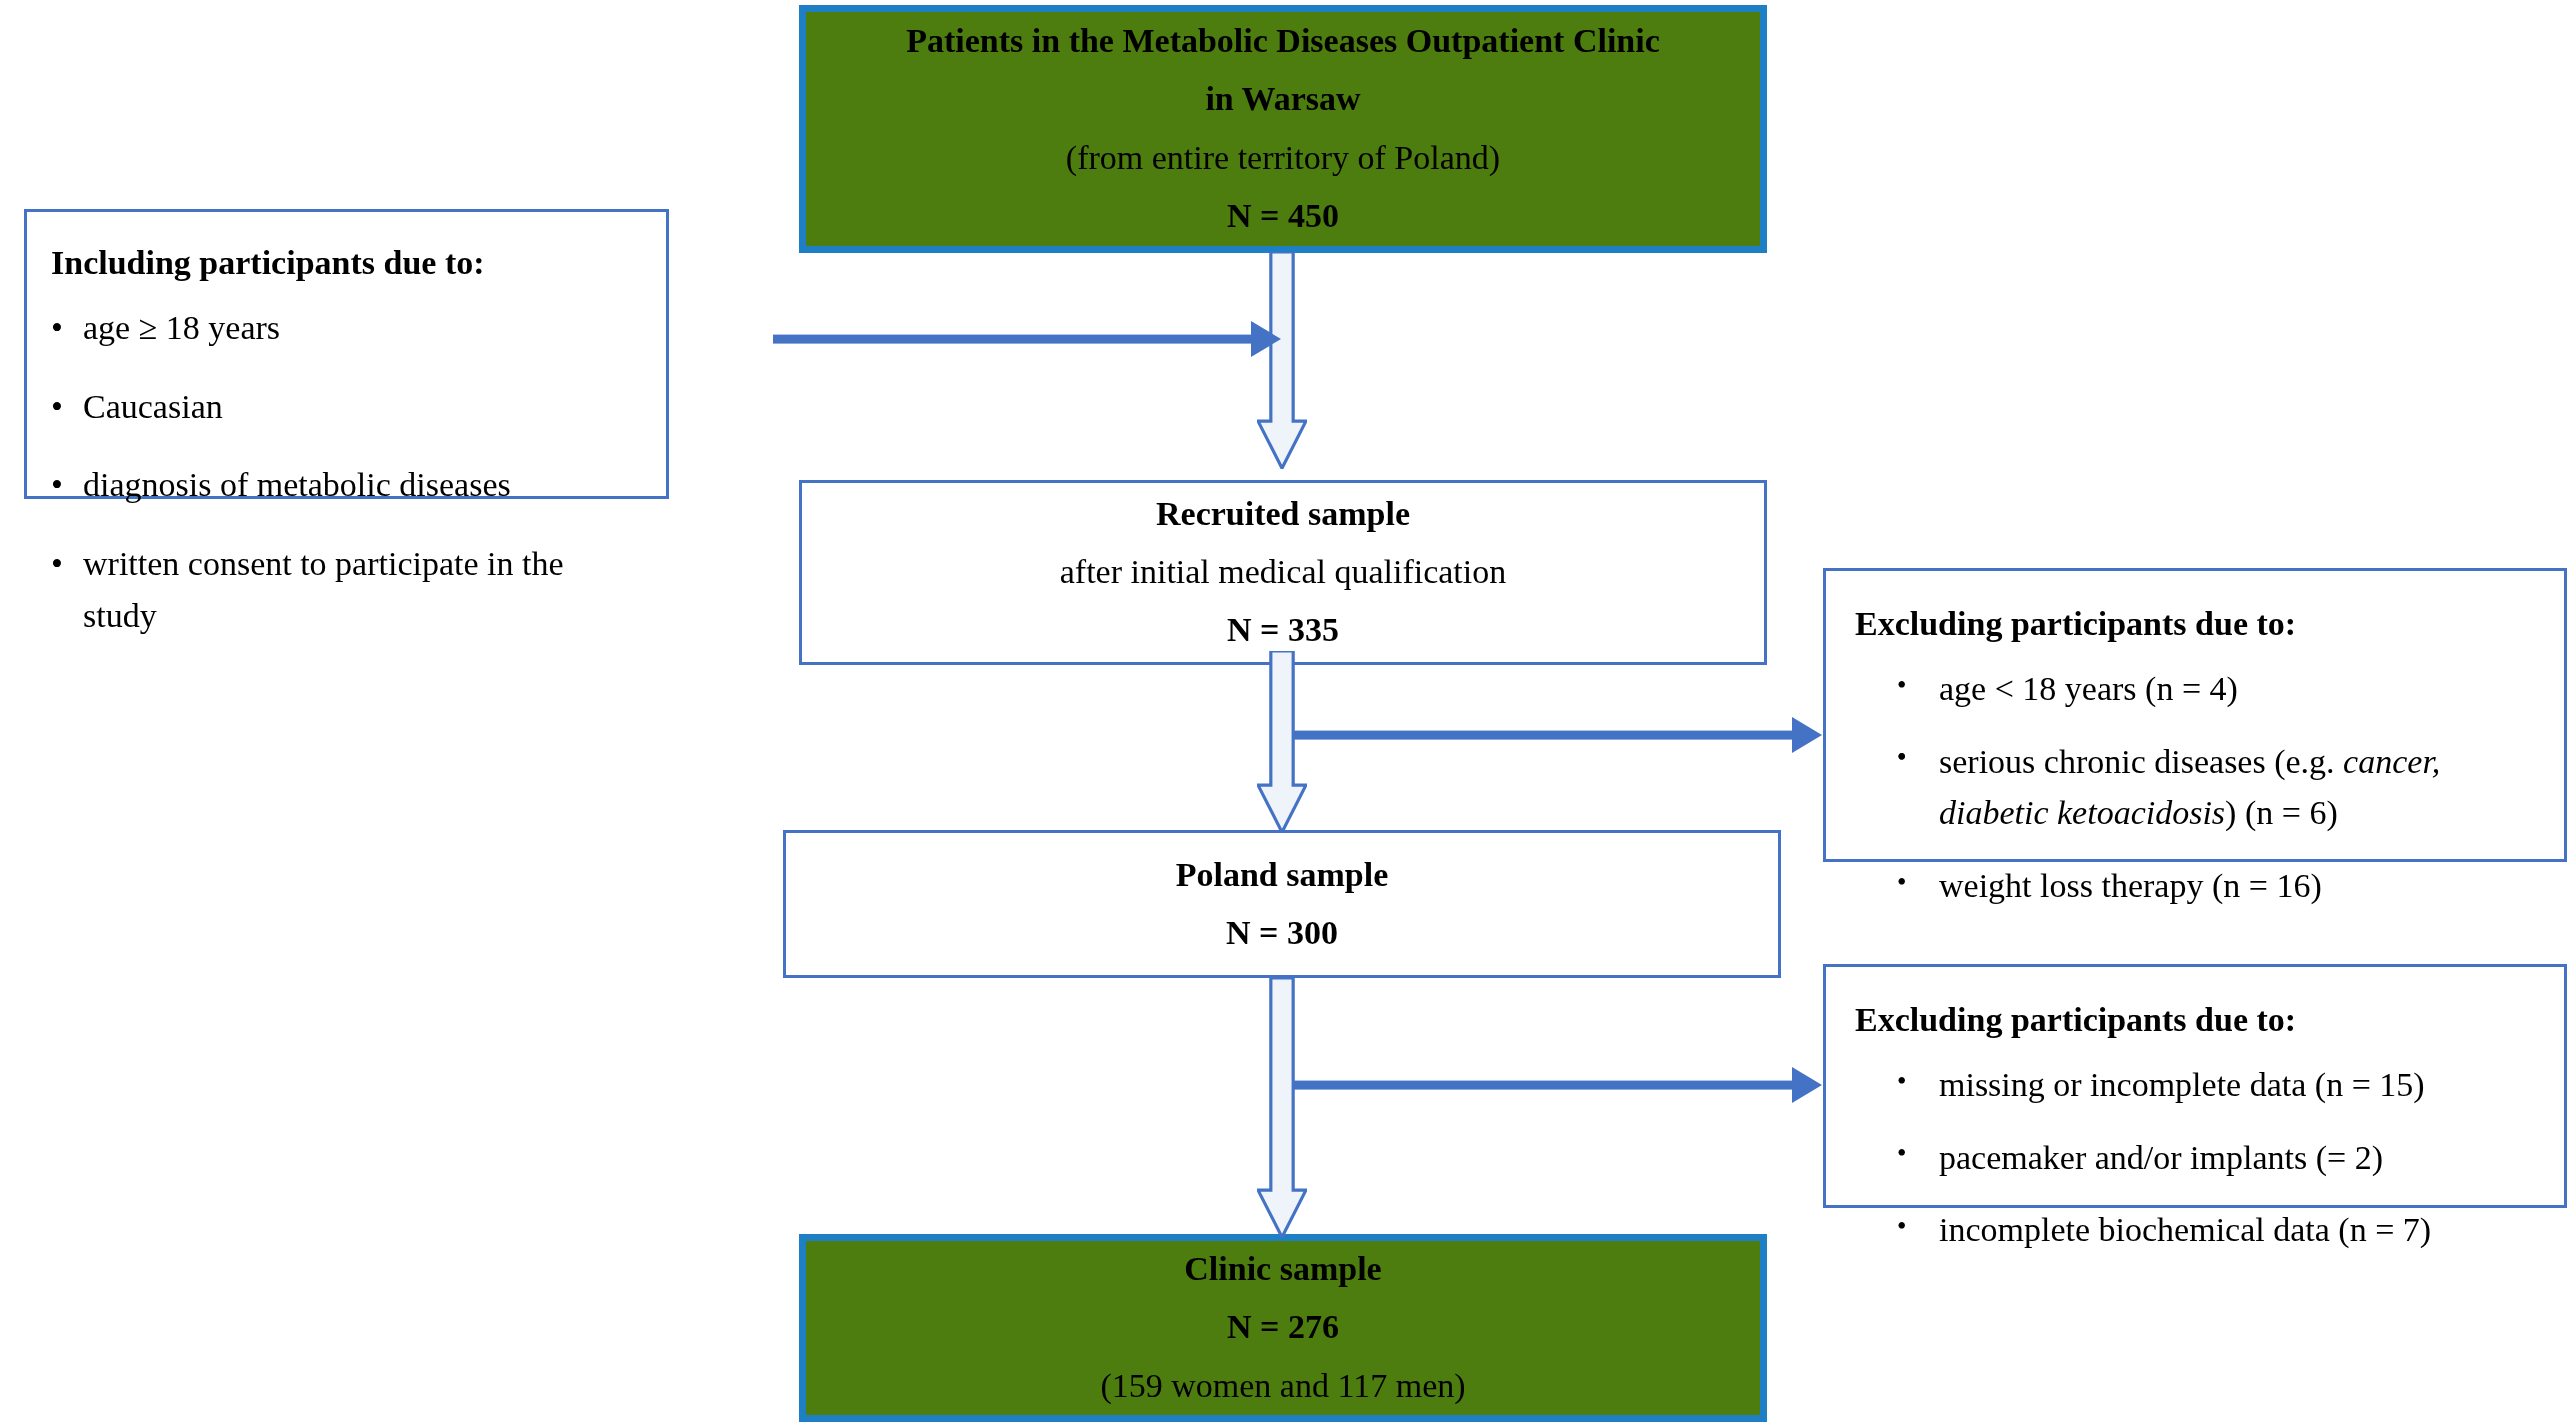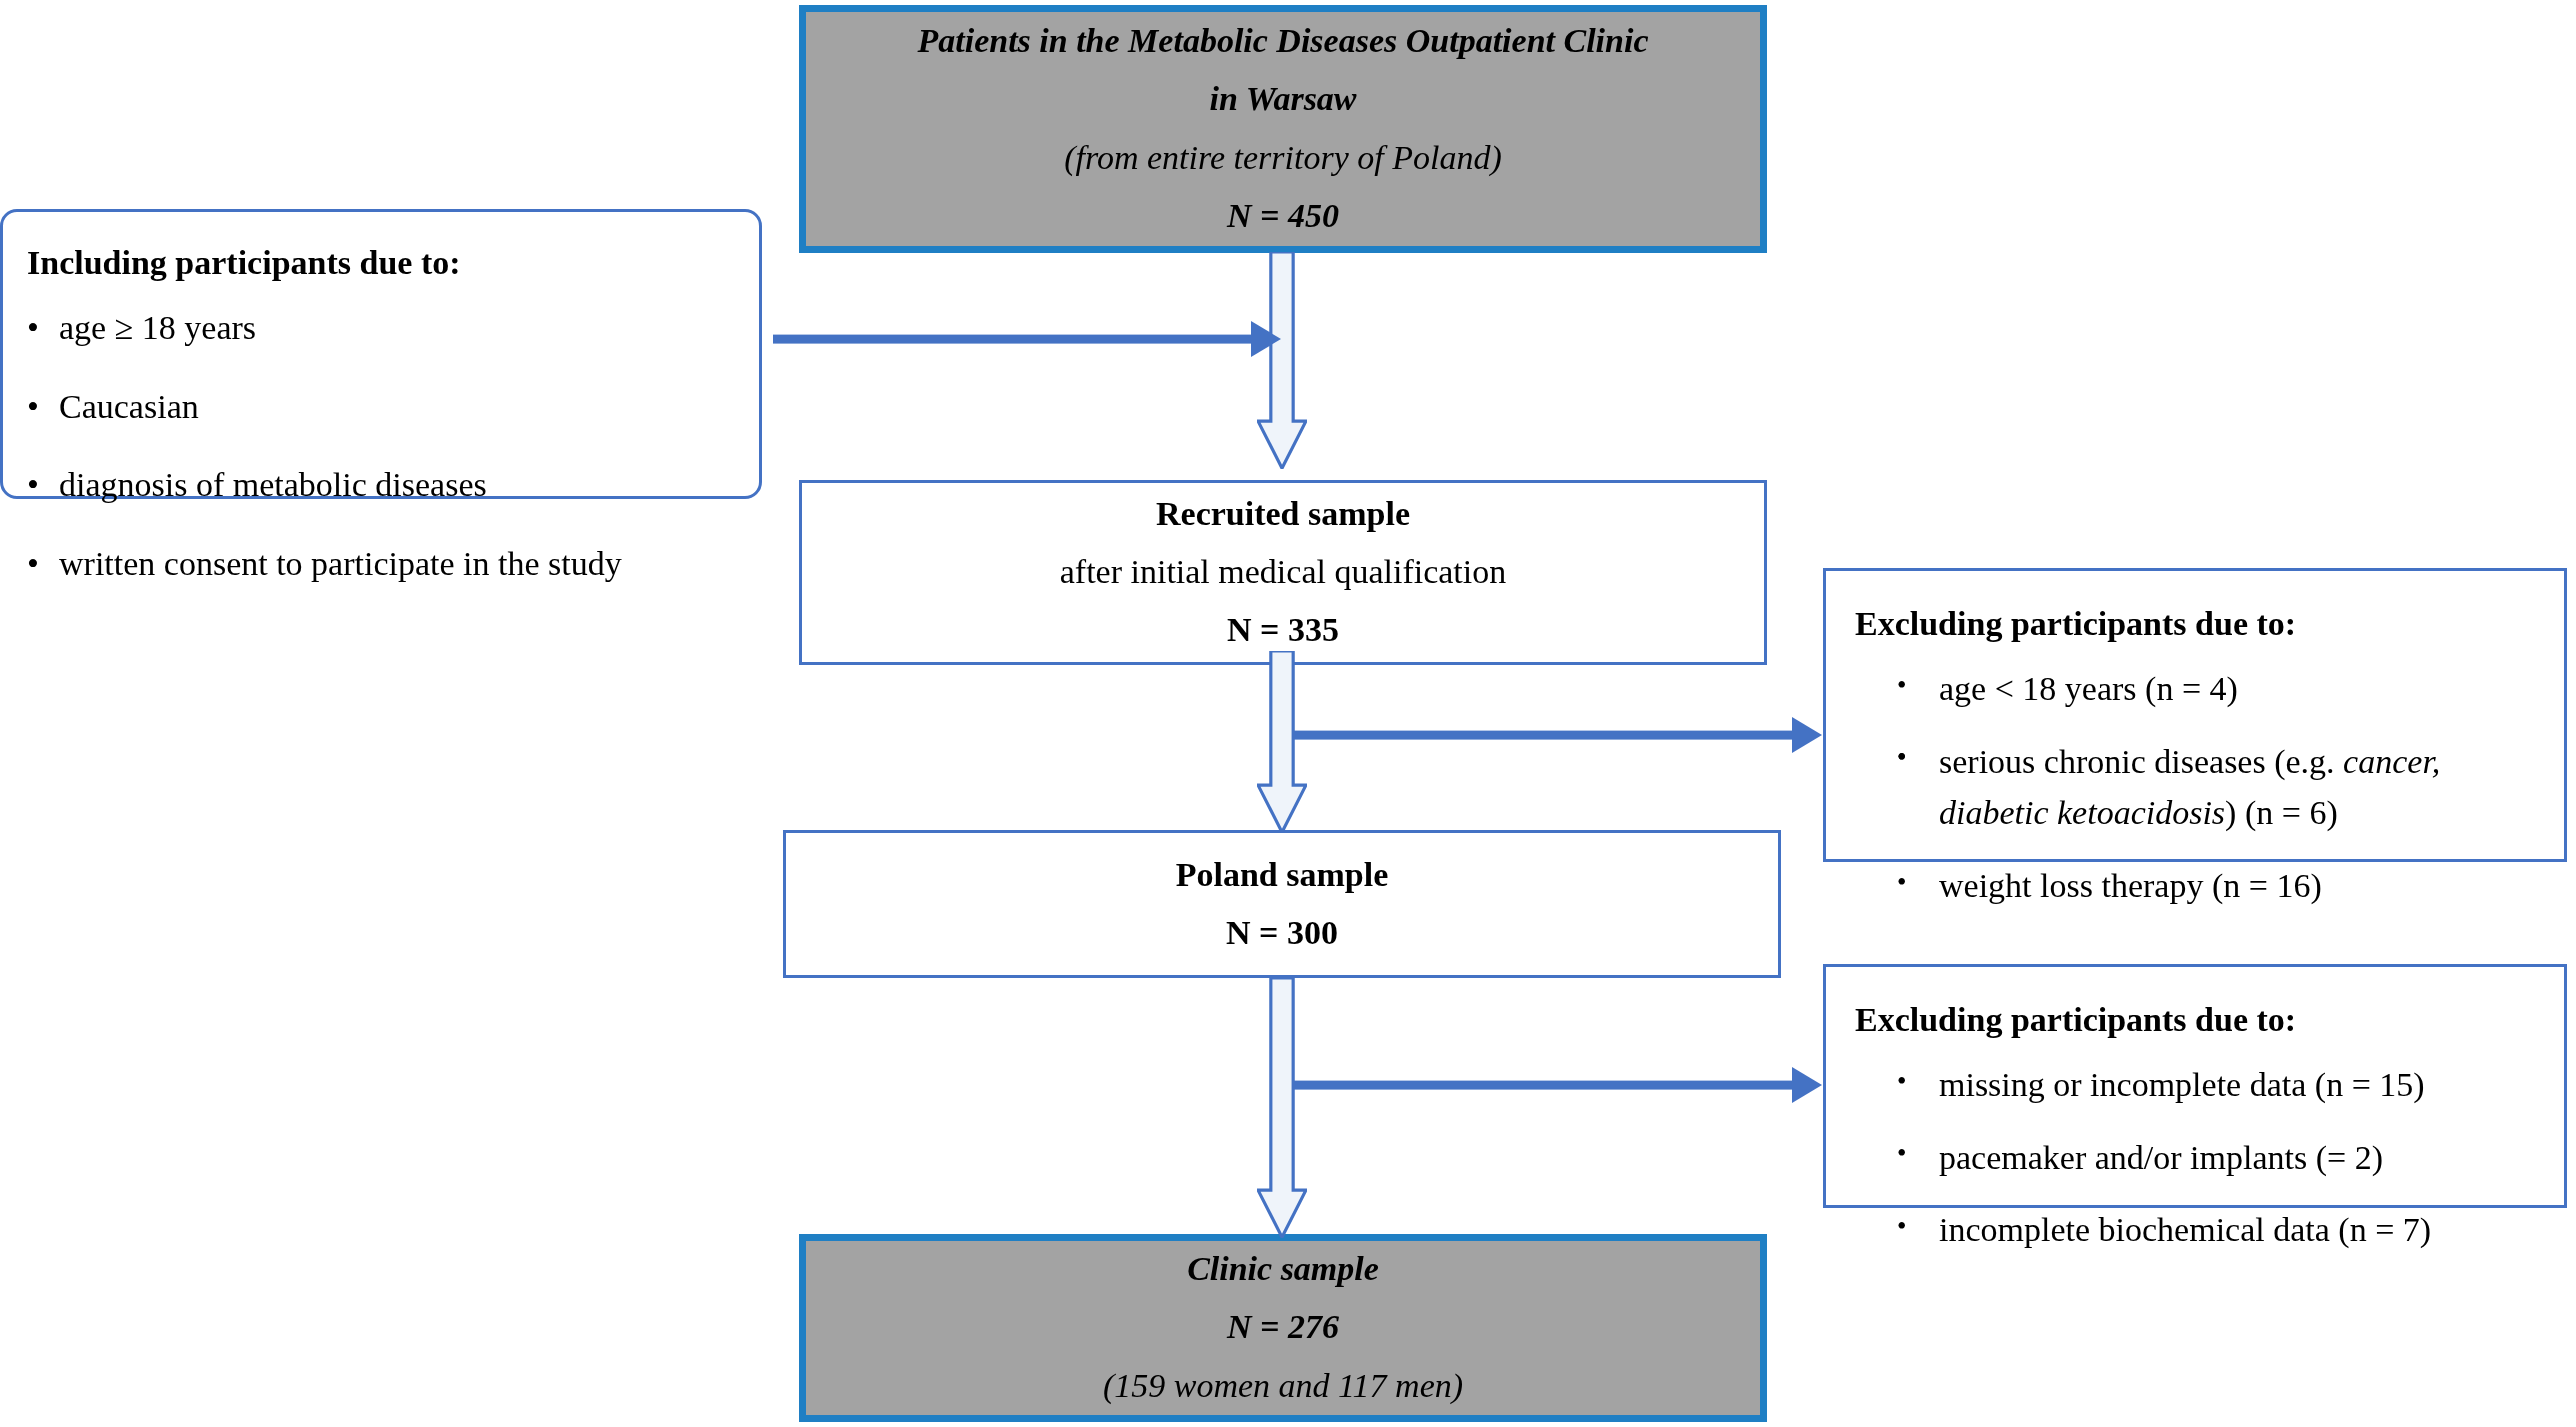--- a/index.html
+++ b/index.html
@@ -25,22 +25,21 @@
     position: absolute;
     box-sizing: border-box;
     background: #ffffff;
     border: 3.2px solid #4472C4;
   }
   .box.thin {
     border: 3.2px solid #4472C4;
   }
   .box.accent {
     border: 7.2px solid #1F7FC4;
-    background: #a3a3a3;
-    font-style: italic;
+    background: #4d7c0f;
   }
 
   
   .node-text {
     position: absolute;
     left: 0;
     right: 0;
     top: 50%;
     transform: translateY(-50%);
     text-align: center;
@@ -146,21 +145,21 @@
 
   <div class="box accent" style="left:799px; top:4.8px; width:968px; height:248px;">
     <div class="node-text">
       <span class="ln b">Patients in the Metabolic Diseases Outpatient Clinic</span>
       <span class="ln b">in Warsaw</span>
       <span class="ln">(from entire territory of Poland)</span>
       <span class="ln b">N = 450</span>
     </div>
   </div>
 
-  <div class="box thin crit include-box" style="left:0; top:209px; width:762px; height:290px;border-radius:17px;">
+  <div class="box thin crit include-box" style="left:24px; top:209px; width:645px; height:290px;">
     <div class="crit-inner">
       <div class="crit-head">Including participants due to:</div>
       <ul class="crit-list">
         <li>
           <span class="bullet">•</span>
           <span>age ≥ 18 years</span>
         </li>
         <li>
           <span class="bullet">•</span>
           <span>Caucasian</span>

